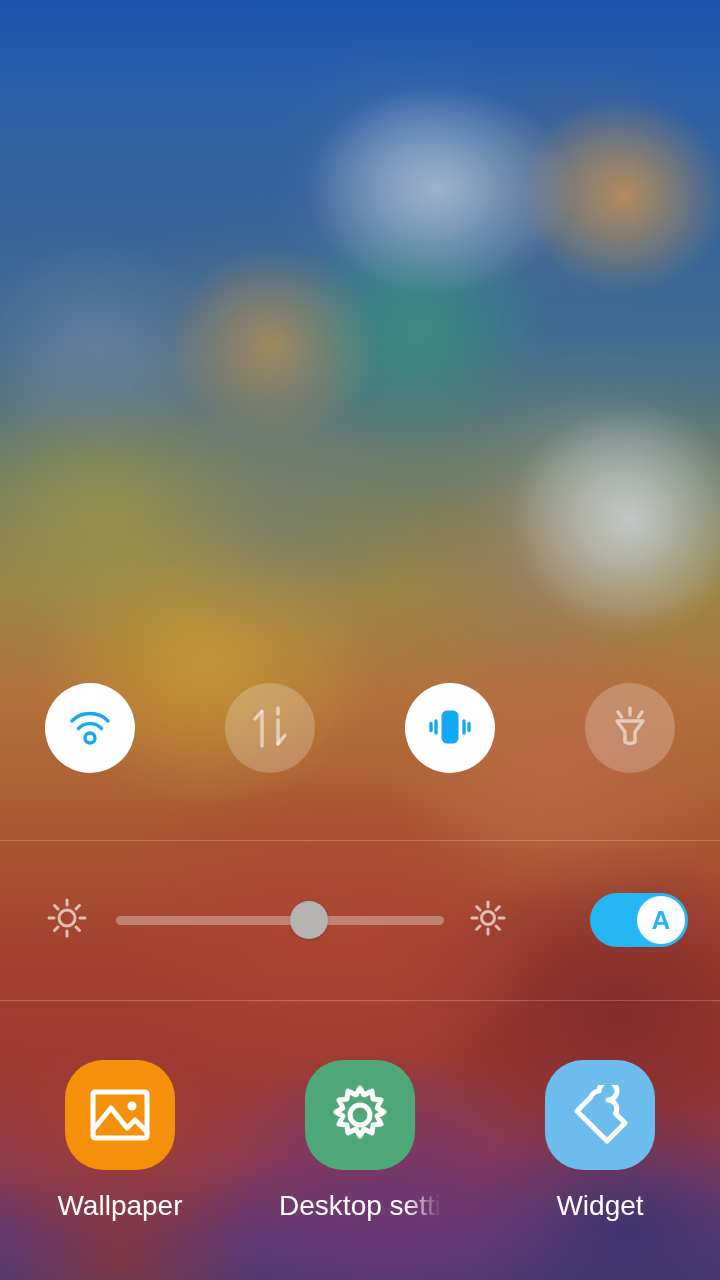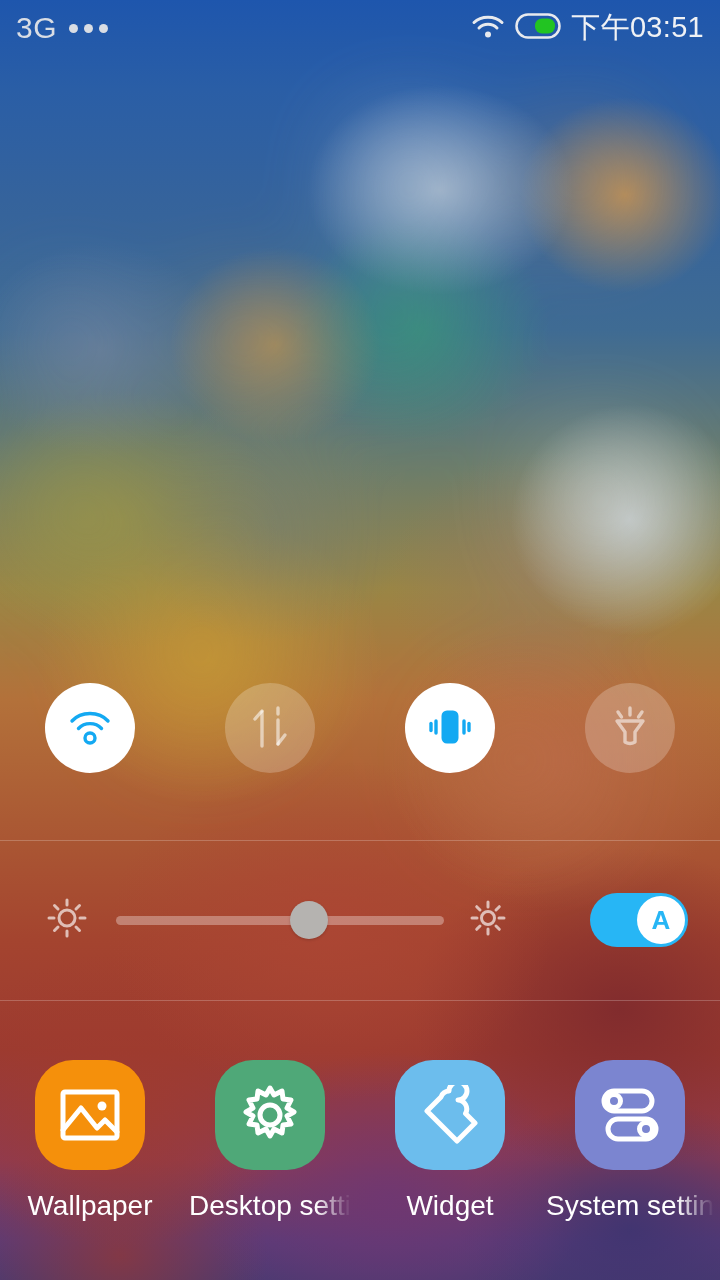--- a/index.html
+++ b/index.html
@@ -169,46 +169,20 @@
 </style>
 </head>
 <body>
 
 <div id="screen">
 
   <div id="wallpaper">
     <div id="wallpaper-blobs"></div>
   </div>
 
-  <div id="status-bar">
-    <div id="status-left">
-      <span class="net-label">3G</span>
-      <span class="signal-dots">
-          <i></i>
-          <i></i>
-          <i></i>
-        </span>
-    </div>
-    <div id="status-right">
-      <span>
-        <svg width="34" height="26" viewBox="0 0 34 26">
-          <path d="M3 9.5 C 10 2.5, 24 2.5, 31 9.5" fill="none" stroke="#e8eaee" stroke-width="3" stroke-linecap="round"></path>
-          <path d="M8 15 C 13 10, 21 10, 26 15" fill="none" stroke="#e8eaee" stroke-width="3" stroke-linecap="round"></path>
-          <circle cx="17" cy="21.5" r="3" fill="#e8eaee"></circle>
-        </svg>
-      </span>
-      <span>
-        <svg width="46" height="26" viewBox="0 0 46 26">
-          <rect x="1.5" y="1.5" width="43" height="23" rx="11.5" fill="none" stroke="#e8eaee" stroke-width="2.5"></rect>
-          <rect x="20" y="5.5" width="20" height="15" rx="7" fill="#22c422"></rect>
-        </svg>
-      </span>
-      <span class="status-time">下午03:51</span>
-    </div>
-  </div>
 
   <div id="toggle-row">
 
     <div class="toggle-cell">
       <button class="toggle-btn on">
         <span>
           <svg width="48" height="40" viewBox="0 0 48 40">
             <path d="M6 14 C 15 4, 33 4, 42 14"></path>
             <path d="M12.5 21.5 C 18.5 15, 29.5 15, 35.5 21.5"></path>
             <circle cx="24" cy="31" r="5"></circle>
@@ -329,26 +303,15 @@
 
     <div class="shortcut-cell">
       <div class="shortcut-icon" id="icon-widget" style="background: rgb(108, 189, 237);">
         <svg width="62" height="60" viewBox="0 0 62 60">
           <path d="M30 6 a9 9 0 1 1 9 9 a9 9 0 0 1 7.5 13.5 L56 38 L38 56 L8 26 L22 12 a9 9 0 0 1 8-6 Z"></path>
         </svg>
       </div>
       <div class="shortcut-label nofade">Widget</div>
     </div>
 
-    <div class="shortcut-cell">
-      <div class="shortcut-icon" id="icon-system" style="background: rgb(123, 133, 208);">
-        <svg width="62" height="56" viewBox="0 0 62 56">
-          <rect x="5" y="4" width="48" height="20" rx="10"></rect>
-          <circle cx="15" cy="14" r="6.5"></circle>
-          <rect x="9" y="32" width="48" height="20" rx="10"></rect>
-          <circle cx="47" cy="42" r="6.5"></circle>
-        </svg>
-      </div>
-      <div class="shortcut-label">System settin</div>
-    </div>
   </div>
 
 </div>
 
 </body></html>

